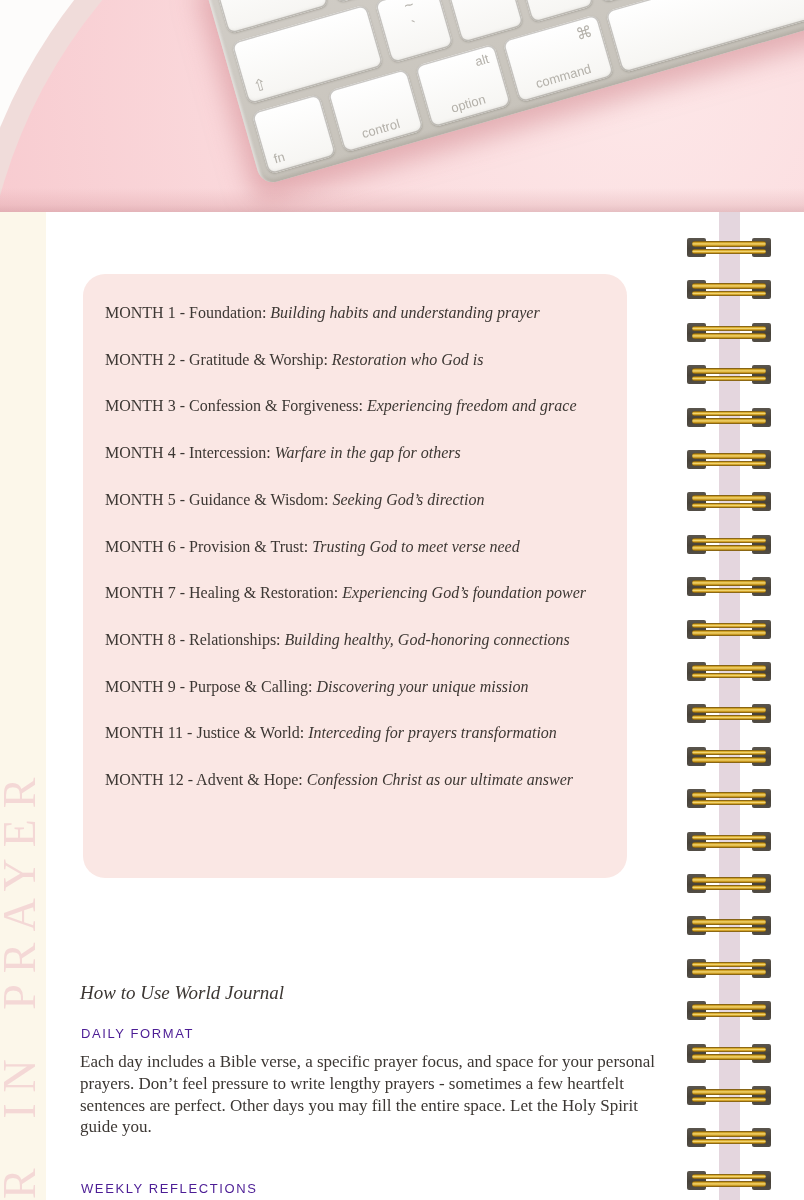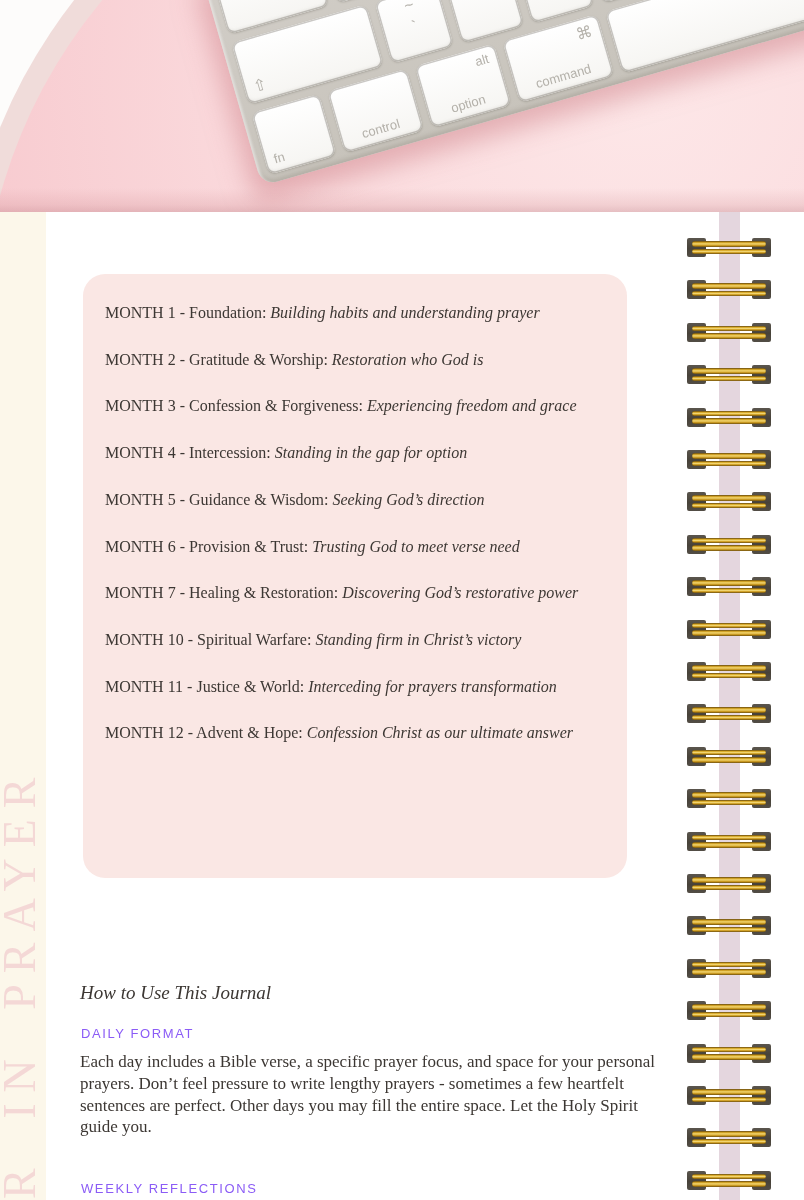--- a/index.html
+++ b/index.html
@@ -95,21 +95,21 @@
     position:absolute; left:80px; top:692px; width:534px; margin:0;
     font-size:17px; line-height:21.8px;
   }
   .howto {
     position:absolute; left:80px; top:770px; margin:0;
     font-size:19px; font-style:italic; font-weight:normal;
   }
   .section-label {
     position:absolute; left:81px; margin:0;
     font-family:"Liberation Sans", sans-serif; font-size:13px;
-    letter-spacing:1.6px; color:#8b5cf6; font-weight:normal;
+    letter-spacing:1.6px; color:#4c1d95; font-weight:normal;
   }
   .lbl-daily  { top:814px; }
   .lbl-weekly { top:969px; }
   .daily-text {
     position:absolute; left:80px; top:839px; width:594px; margin:0;
     font-size:17px; line-height:21.8px;
   }
   .spine-strip {
     position:absolute; left:719px; top:0; width:21px; height:988px;
     background:#e4d6de;
@@ -180,32 +180,33 @@
   </div>
 
   <div class="page">
     <div class="cream-strip"></div>
 
     <div class="months-card">
       <div id="months-list">
           <div class="month-row"><span class="month-label">MONTH 1 - Foundation:</span> <em class="month-desc">Building habits and understanding prayer</em></div>
           <div class="month-row"><span class="month-label">MONTH 2 - Gratitude &amp; Worship:</span> <em class="month-desc">Restoration who God is</em></div>
           <div class="month-row"><span class="month-label">MONTH 3 - Confession &amp; Forgiveness:</span> <em class="month-desc">Experiencing freedom and grace</em></div>
-          <div class="month-row"><span class="month-label">MONTH 4 - Intercession:</span> <em class="month-desc">Standing in the gap for option</em></div>
+          <div class="month-row"><span class="month-label">MONTH 4 - Intercession:</span> <em class="month-desc">Warfare in the gap for others</em></div>
           <div class="month-row"><span class="month-label">MONTH 5 - Guidance &amp; Wisdom:</span> <em class="month-desc">Seeking God’s direction</em></div>
           <div class="month-row"><span class="month-label">MONTH 6 - Provision &amp; Trust:</span> <em class="month-desc">Trusting God to meet verse need</em></div>
-          <div class="month-row"><span class="month-label">MONTH 7 - Healing &amp; Restoration:</span> <em class="month-desc">Discovering God’s restorative power</em></div>
-          <div class="month-row"><span class="month-label">MONTH 10 - Spiritual Warfare:</span> <em class="month-desc">Standing firm in Christ’s victory</em></div>
+          <div class="month-row"><span class="month-label">MONTH 7 - Healing &amp; Restoration:</span> <em class="month-desc">Experiencing God’s foundation power</em></div>
+          <div class="month-row"><span class="month-label">MONTH 8 - Relationships:</span> <em class="month-desc">Building healthy, God-honoring connections</em></div>
+          <div class="month-row"><span class="month-label">MONTH 9 - Purpose &amp; Calling:</span> <em class="month-desc">Discovering your unique mission</em></div>
           <div class="month-row"><span class="month-label">MONTH 11 - Justice &amp; World:</span> <em class="month-desc">Interceding for prayers transformation</em></div>
           <div class="month-row"><span class="month-label">MONTH 12 - Advent &amp; Hope:</span> <em class="month-desc">Confession Christ as our ultimate answer</em></div>
         </div>
     </div>
 
 
-    <h3 class="howto">How to Use This Journal</h3>
+    <h3 class="howto">How to Use World Journal</h3>
 
     <h4 class="section-label lbl-daily">DAILY FORMAT</h4>
 
     <p class="daily-text">Each day includes a Bible verse, a specific prayer focus, and space for your personal prayers. Don’t feel pressure to write lengthy prayers - sometimes a few heartfelt sentences are perfect. Other days you may fill the entire space. Let the Holy Spirit guide you.</p>
 
     <h4 class="section-label lbl-weekly">WEEKLY REFLECTIONS</h4>
 
     <div class="spine-strip"></div>
     <div id="coils">
         <div class="coil" style="top: 26px;">

